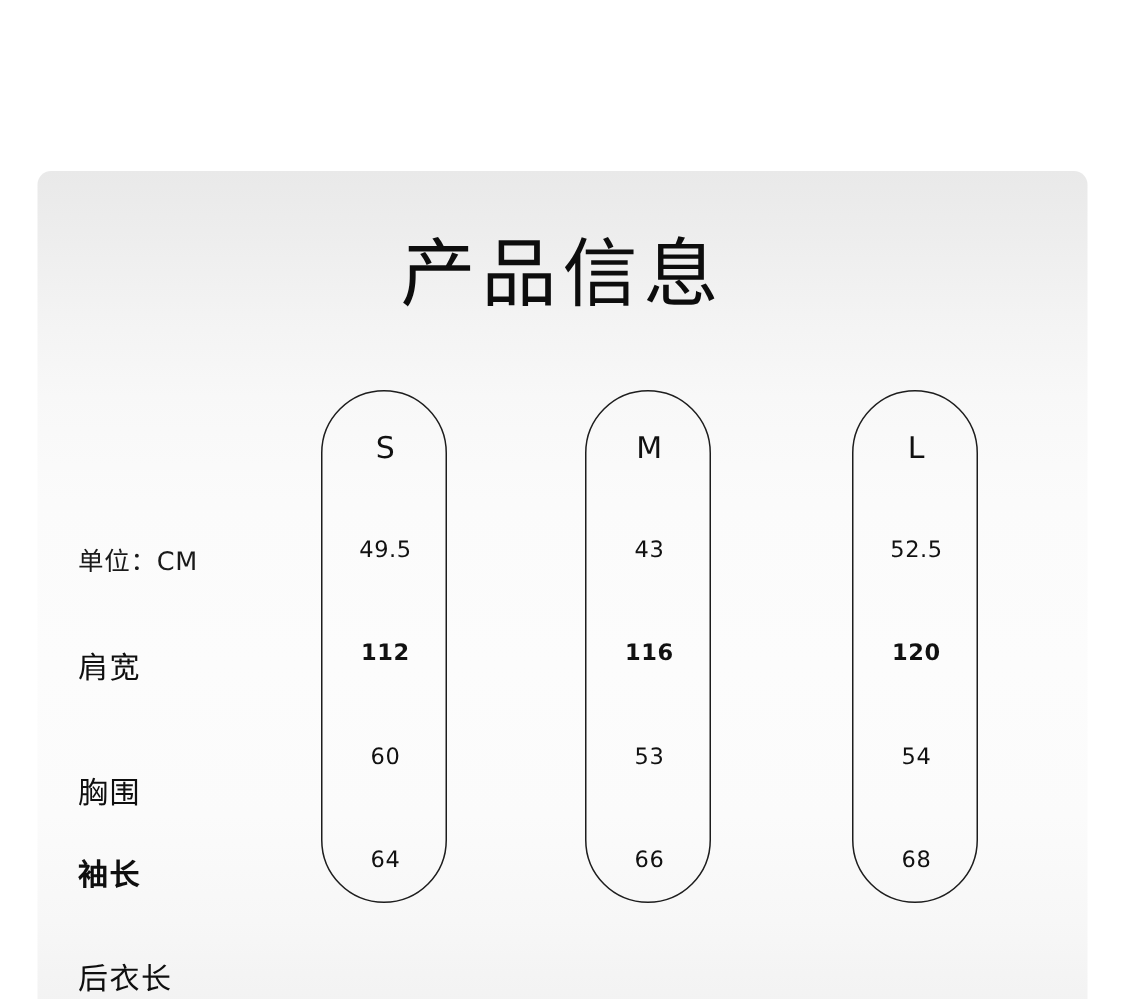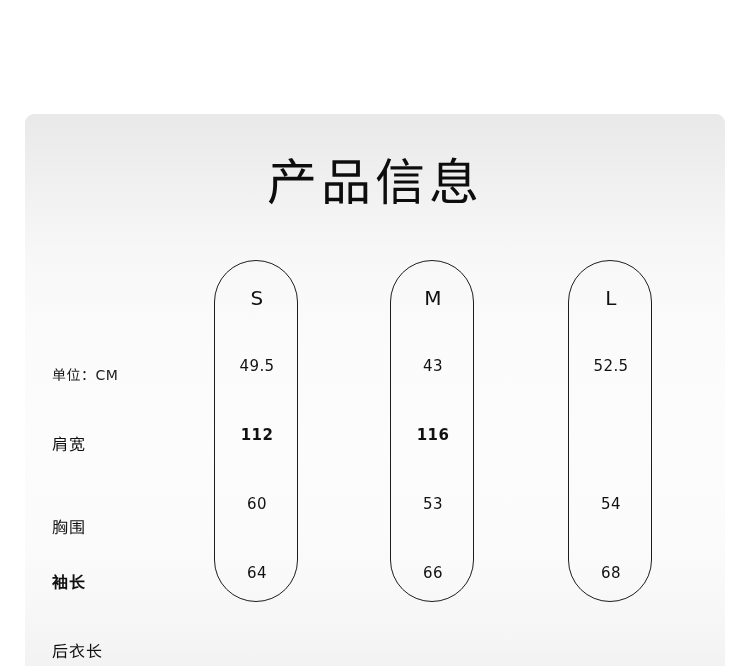--- a/index.html
+++ b/index.html
@@ -58,38 +58,38 @@
     color: #0d0d0d;
     font-weight: 400;
     white-space: nowrap;
   }
 
   
   .unit-note {
     position: absolute;
     left: 27px;
     top: 249px;
-    font-size: 14px;
+    font-size: 17px;
     line-height: 24px;
     color: #1a1a1a;
     letter-spacing: 0.5px;
     white-space: nowrap;
   }
 
   
   .row-labels {
     position: absolute;
     left: 27px;
     top: 300px;
     width: 160px;
   }
   .row-label {
     position: absolute;
     left: 0;
-    font-size: 16px;
+    font-size: 20px;
     line-height: 26px;
     color: #0f0f0f;
     letter-spacing: 1px;
     white-space: nowrap;
     text-align: right;
   }
   .row-label.r0 { top: 18px; }
   .row-label.r1 { top: 101px; }
   .row-label.r2 { top: 156px; font-weight: bold; }
   .row-label.r3 { top: 225px; }
@@ -156,18 +156,19 @@
       <div class="pill-cell h">M</div>
       <div class="pill-cell v0">43</div>
       <div class="pill-cell v1">116</div>
       <div class="pill-cell v2">53</div>
       <div class="pill-cell v3">66</div>
     </div>
 
     <div class="pill c2">
       <div class="pill-cell h">L</div>
       <div class="pill-cell v0">52.5</div>
+      <div class="pill-cell v1">120</div>
       <div class="pill-cell v2">54</div>
       <div class="pill-cell v3">68</div>
     </div>
 
   </div>
 </div>
 
 </body></html>

